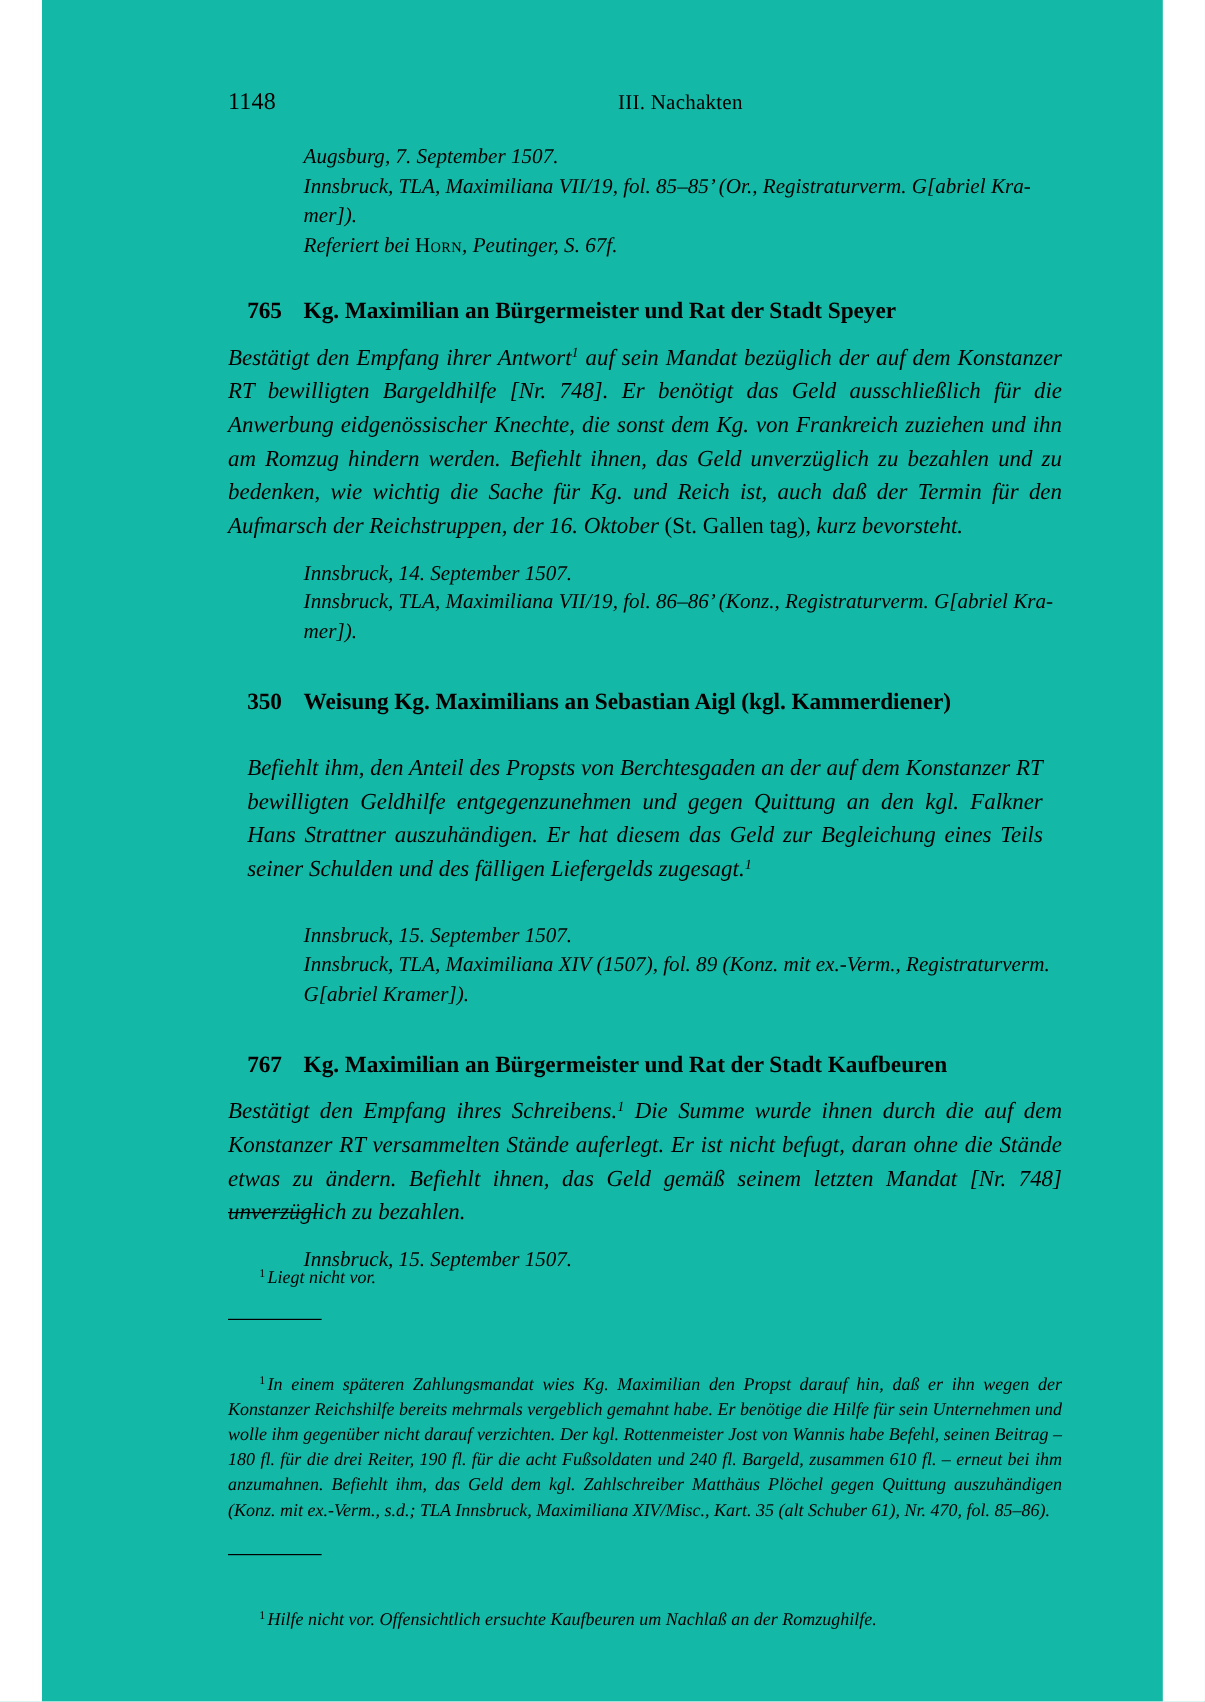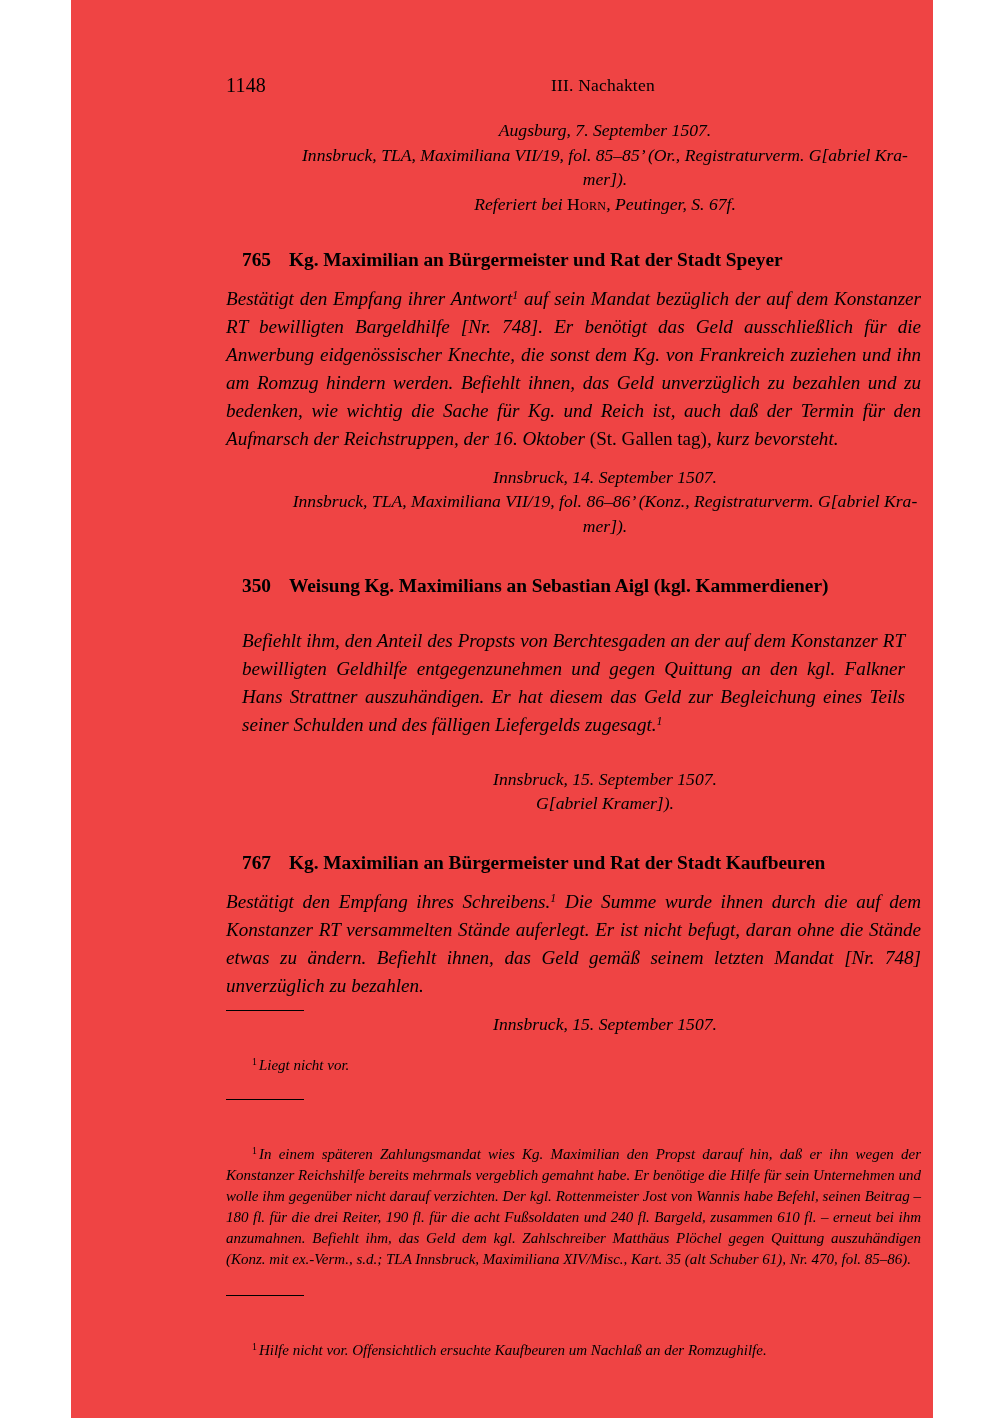--- a/index.html
+++ b/index.html
@@ -7,24 +7,24 @@
     margin: 0;
     padding: 0;
     background: #ffffff;
   }
   body {
     font-family: "Liberation Serif", "DejaVu Serif", serif;
     color: #000000;
   }
   .page {
     position: relative;
-    width: 862px;
+    width: 934px;
     height: 1418px;
     margin: 0 auto;
-    background: #ef4444;
+    background: #14b8a6;
     overflow: hidden;
   }
   .content {
     position: absolute;
     left: 155px;
     top: 0;
     width: 695px;
   }
 
   
@@ -47,21 +47,21 @@
     top: 1px;
     font-size: 17.5px;
   }
 
   
   .source-block {
     margin-left: 63px;
     font-style: italic;
     font-size: 17.6px;
     line-height: 1.405;
-    text-align: center;
+    text-align: left;
   }
   .source-block .ln { display: block; }
 
   .entry-head {
     position: relative;
     font-weight: bold;
     font-size: 19.4px;
     letter-spacing: -0.05px;
   }
   .entry-head .num {
@@ -170,20 +170,21 @@
     <div style="height:36px"></div>
     <div class="entry-head">
       <span class="num">350</span>
       <span class="ttl">Weisung Kg. Maximilians an Sebastian Aigl (kgl. Kammerdiener)</span>
     </div>
     <div class="sp-after-head"></div>
     <p class="body-par" style="margin:16px;font-family:Liberation Serif, serif;"><span>Befiehlt ihm, den Anteil des Propsts von Berchtesgaden an der auf dem Konstanzer RT bewilligten Geldhilfe entgegenzunehmen und gegen Quittung an den kgl. Falkner Hans Strattner auszuhändigen. Er hat diesem das Geld zur Begleichung eines Teils seiner Schulden und des fälligen Liefergelds zugesagt.</span><sup>1</sup></p>
     <div class="sp-before-src"></div>
     <div class="source-block">
       <span class="ln">Innsbruck, 15. September 1507.</span>
+      <span class="ln">Innsbruck, TLA, Maximiliana XIV (1507), fol. 89 (Konz. mit ex.-Verm., Registraturverm.</span>
       <span class="ln">G[abriel Kramer]).</span>
     </div>
 
     <div style="height:36px"></div>
     <div class="entry-head">
       <span class="num">767</span>
       <span class="ttl">Kg. Maximilian an Bürgermeister und Rat der Stadt Kaufbeuren</span>
     </div>
     <div class="sp-after-head"></div>
     <p class="body-par" style="margin:0;"><span>Bestätigt den Empfang ihres Schreibens.</span><sup>1</sup><span> Die Summe wurde ihnen durch die auf dem Konstanzer RT versammelten Stände auferlegt. Er ist nicht befugt, daran ohne die Stände etwas zu ändern. Befiehlt ihnen, das Geld gemäß seinem letzten Mandat [Nr. 748] unverzüglich zu bezahlen.</span></p>

